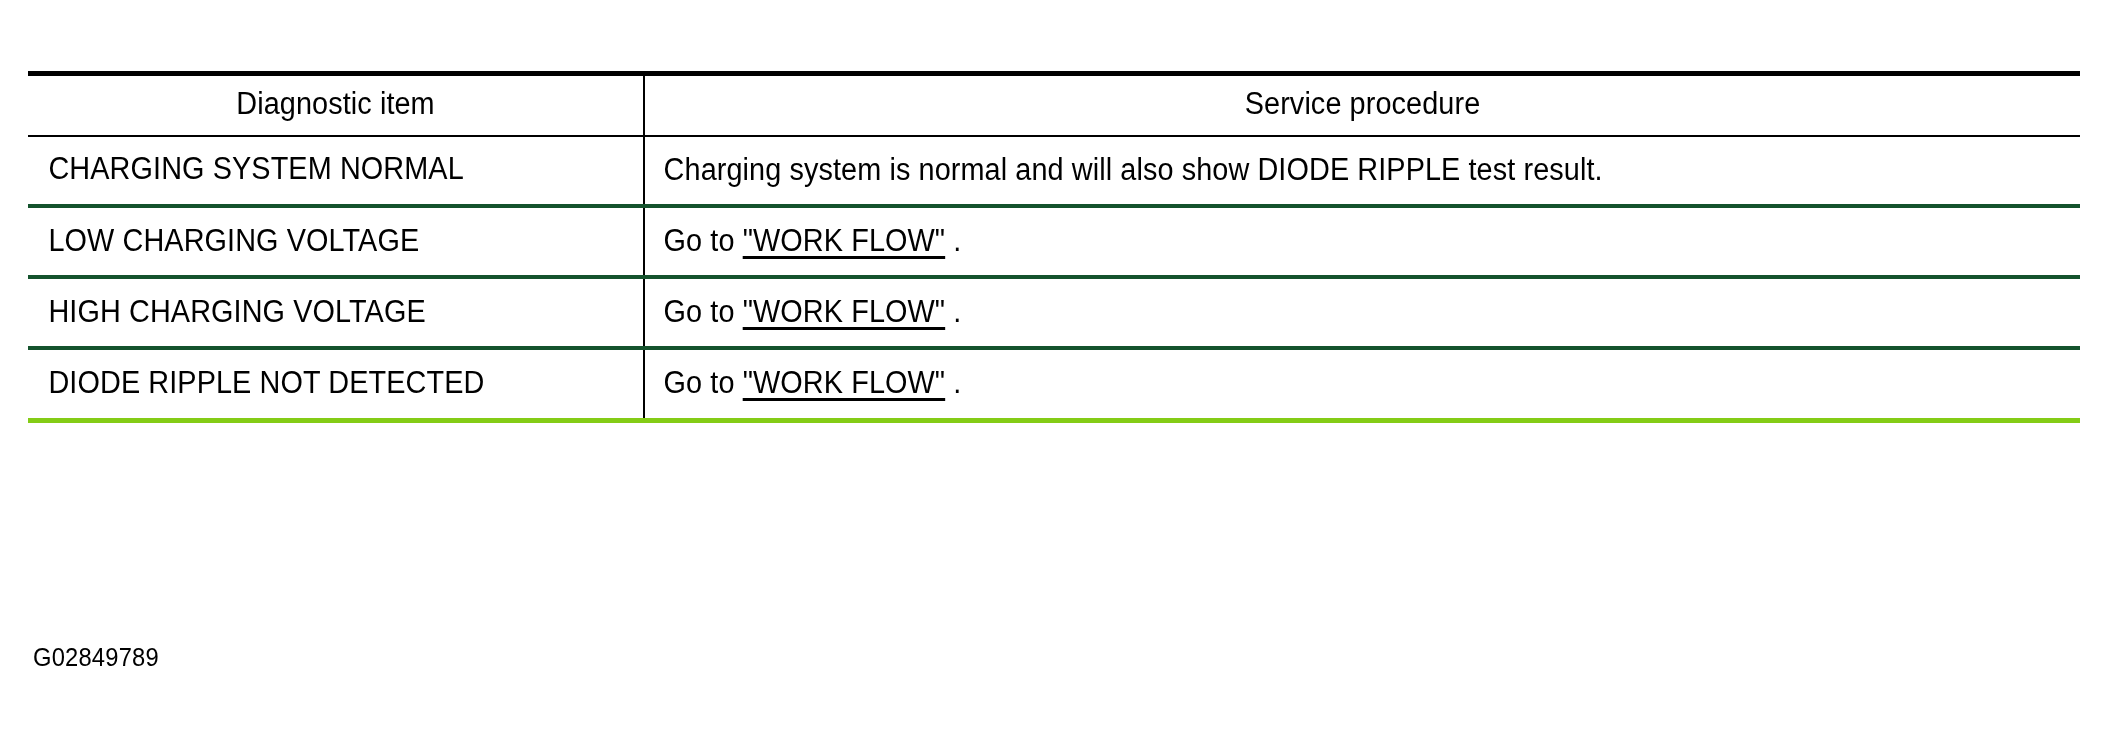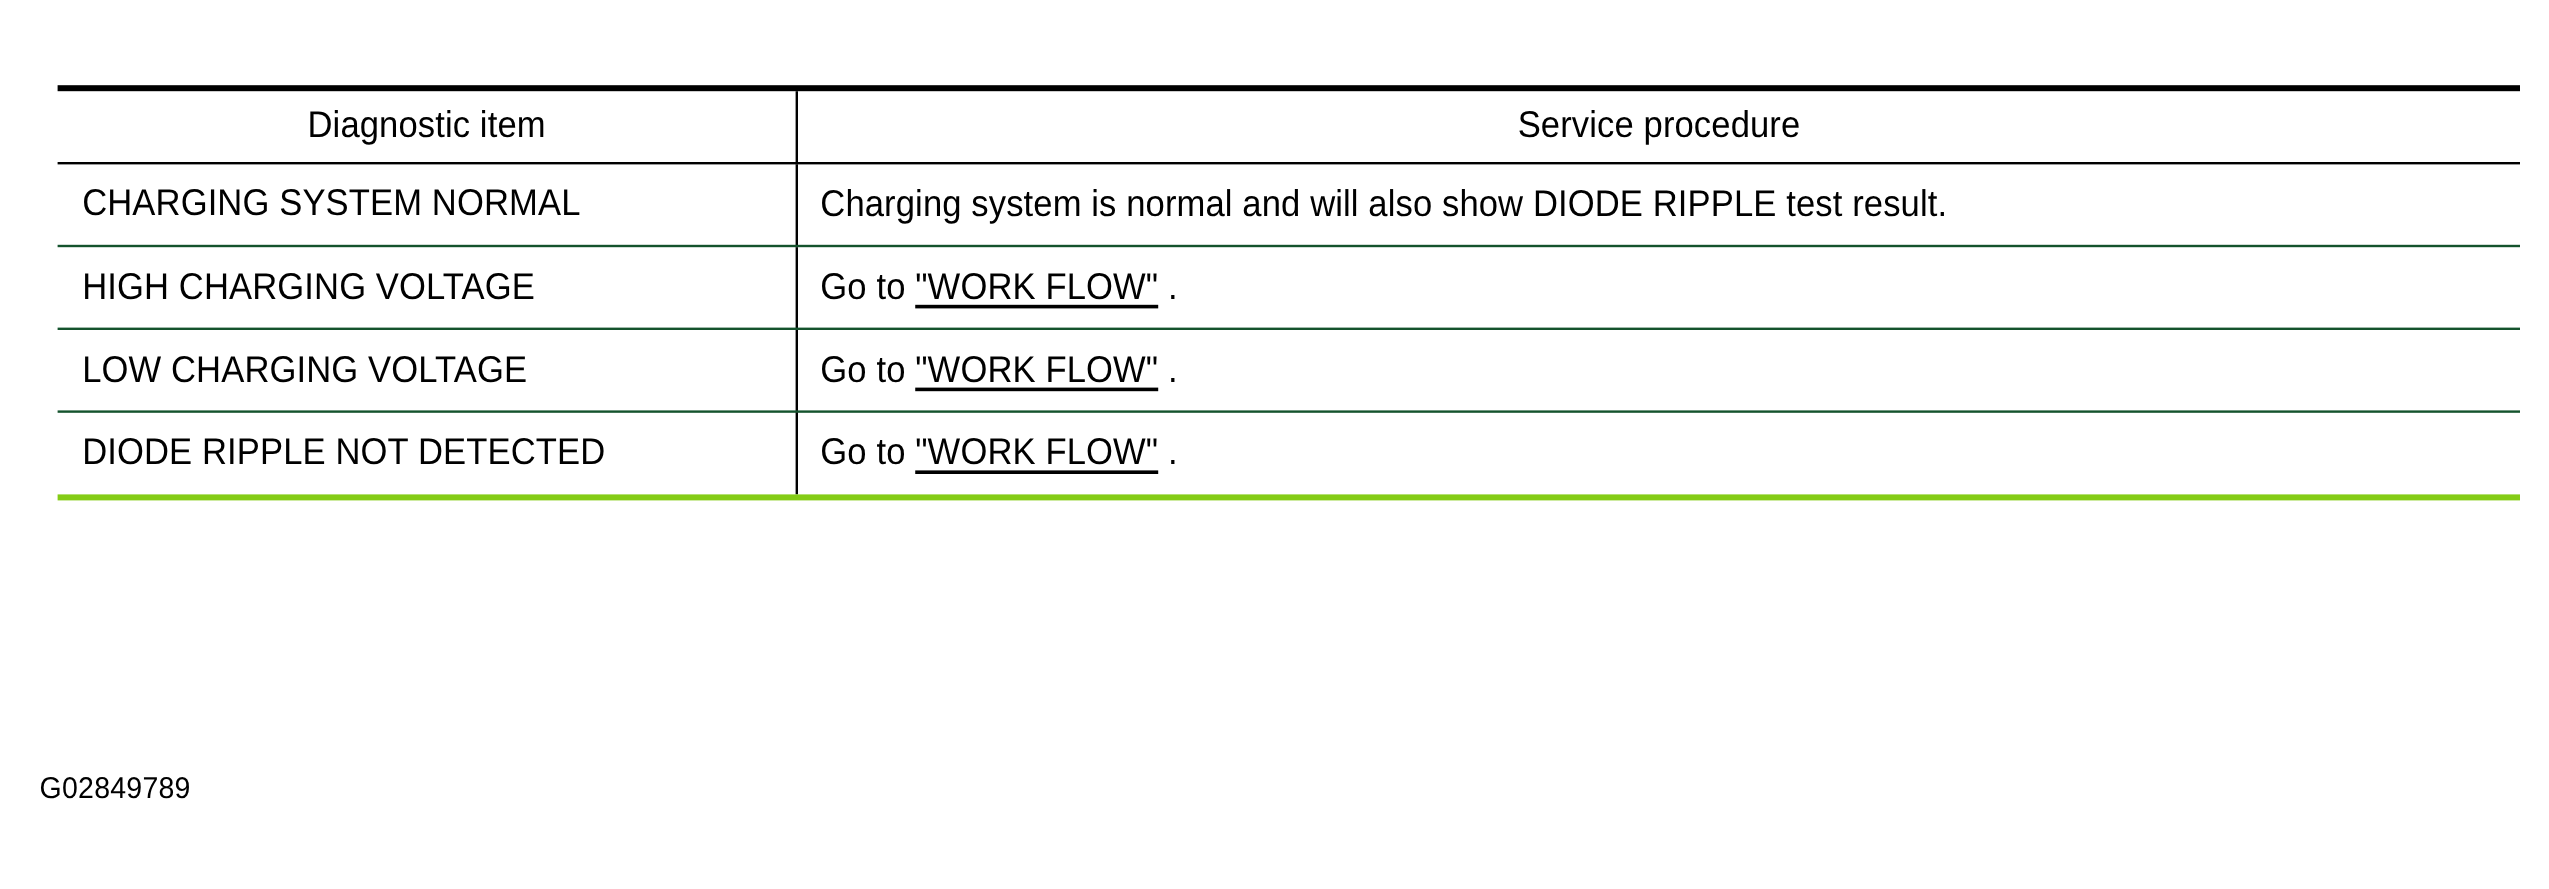--- a/index.html
+++ b/index.html
@@ -19,21 +19,21 @@
   .page {
     position: relative;
     width: 2124px;
     height: 741px;
     box-sizing: border-box;
   }
 
   
   .table-wrap {
     position: absolute;
-    left: 48px;
+    left: 28px;
     top: 71px;
     width: 2052px;
   }
 
   table.dtable {
     width: 100%;
     border-collapse: collapse;
     table-layout: fixed;
     background: #ffffff;
   }
@@ -41,21 +41,21 @@
   table.dtable col.c-item { width: 616px; }
   table.dtable col.c-proc { width: auto; }
 
   table.dtable tr.head-row > th {
     border-top: 5px solid #000;
     border-bottom: 2px solid #000;
   }
 
   table.dtable th,
   table.dtable td {
-    border-bottom: 2px solid #14532d;
+    border-bottom: 4px solid #14532d;
     padding: 0;
     vertical-align: middle;
     font-weight: normal;
   }
 
   table.dtable tr.last-row > td {
     border-bottom: 5px solid #84cc16;
   }
 
   
@@ -154,29 +154,29 @@
           <tr>
             <td class="col-item">
               <span class="item-text">CHARGING SYSTEM NORMAL</span>
             </td>
             <td class="col-proc">
               <span class="proc-text">Charging system is normal and will also show DIODE RIPPLE test result.</span>
             </td>
           </tr>
           <tr>
             <td class="col-item">
-              <span class="item-text">HIGH CHARGING VOLTAGE</span>
+              <span class="item-text">LOW CHARGING VOLTAGE</span>
             </td>
             <td class="col-proc">
               <span class="proc-text"><span>Go to </span><a class="wf-link">"WORK FLOW"</a><span> .</span></span>
             </td>
           </tr>
           <tr>
             <td class="col-item">
-              <span class="item-text">LOW CHARGING VOLTAGE</span>
+              <span class="item-text">HIGH CHARGING VOLTAGE</span>
             </td>
             <td class="col-proc">
               <span class="proc-text"><span>Go to </span><a class="wf-link">"WORK FLOW"</a><span> .</span></span>
             </td>
           </tr>
           <tr class="last-row">
             <td class="col-item">
               <span class="item-text">DIODE RIPPLE NOT DETECTED</span>
             </td>
             <td class="col-proc">

